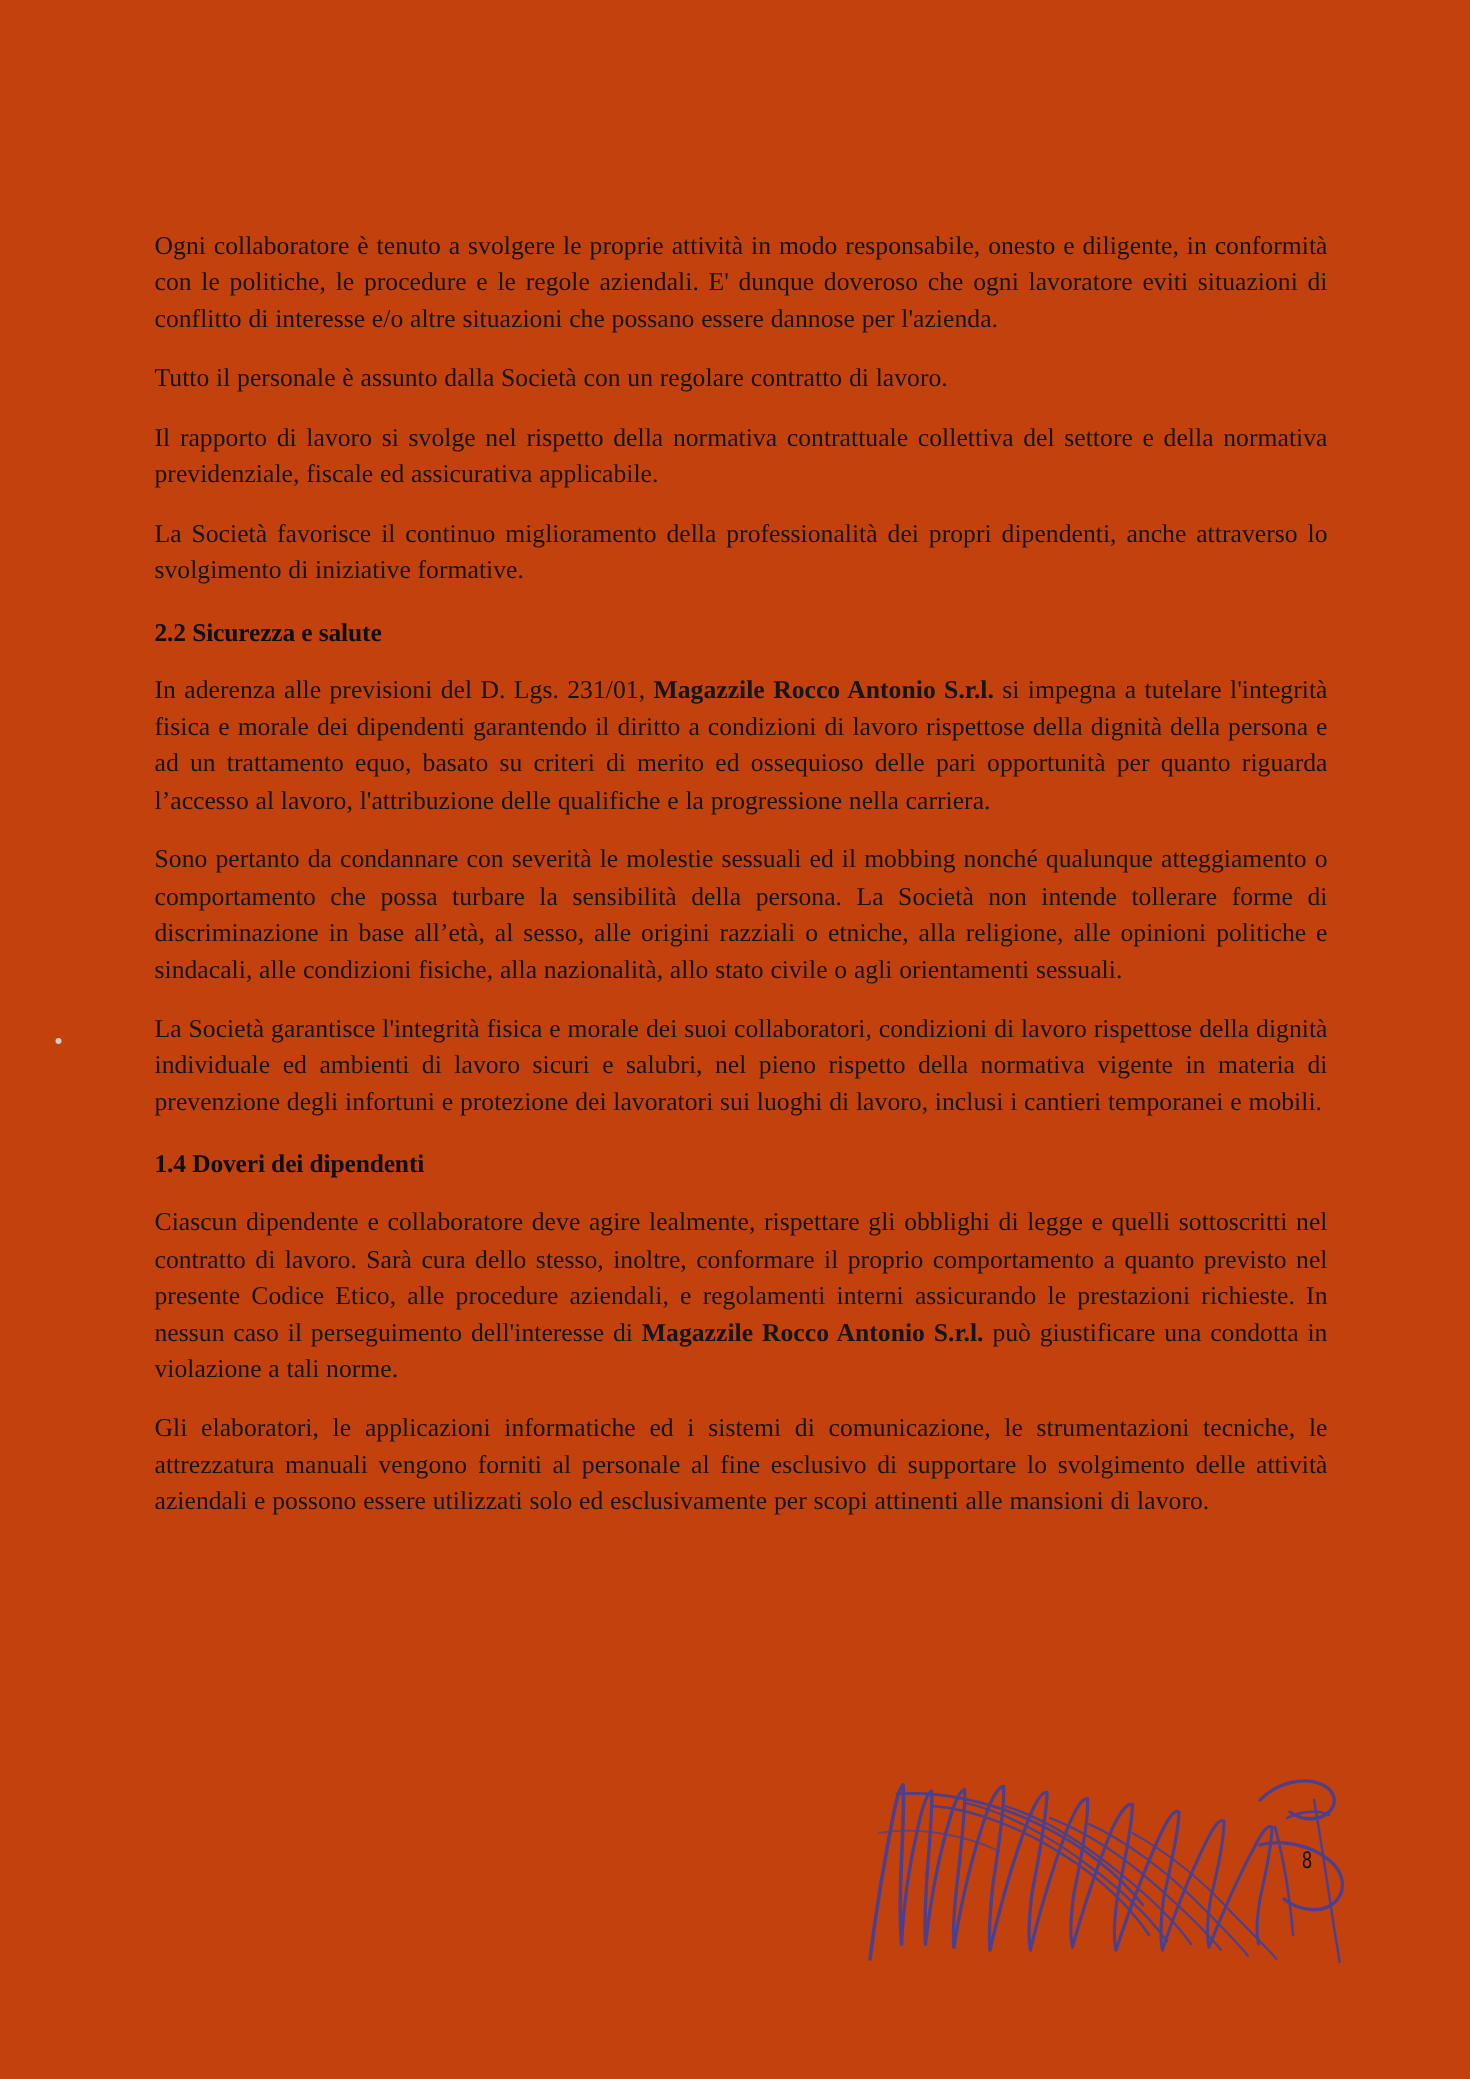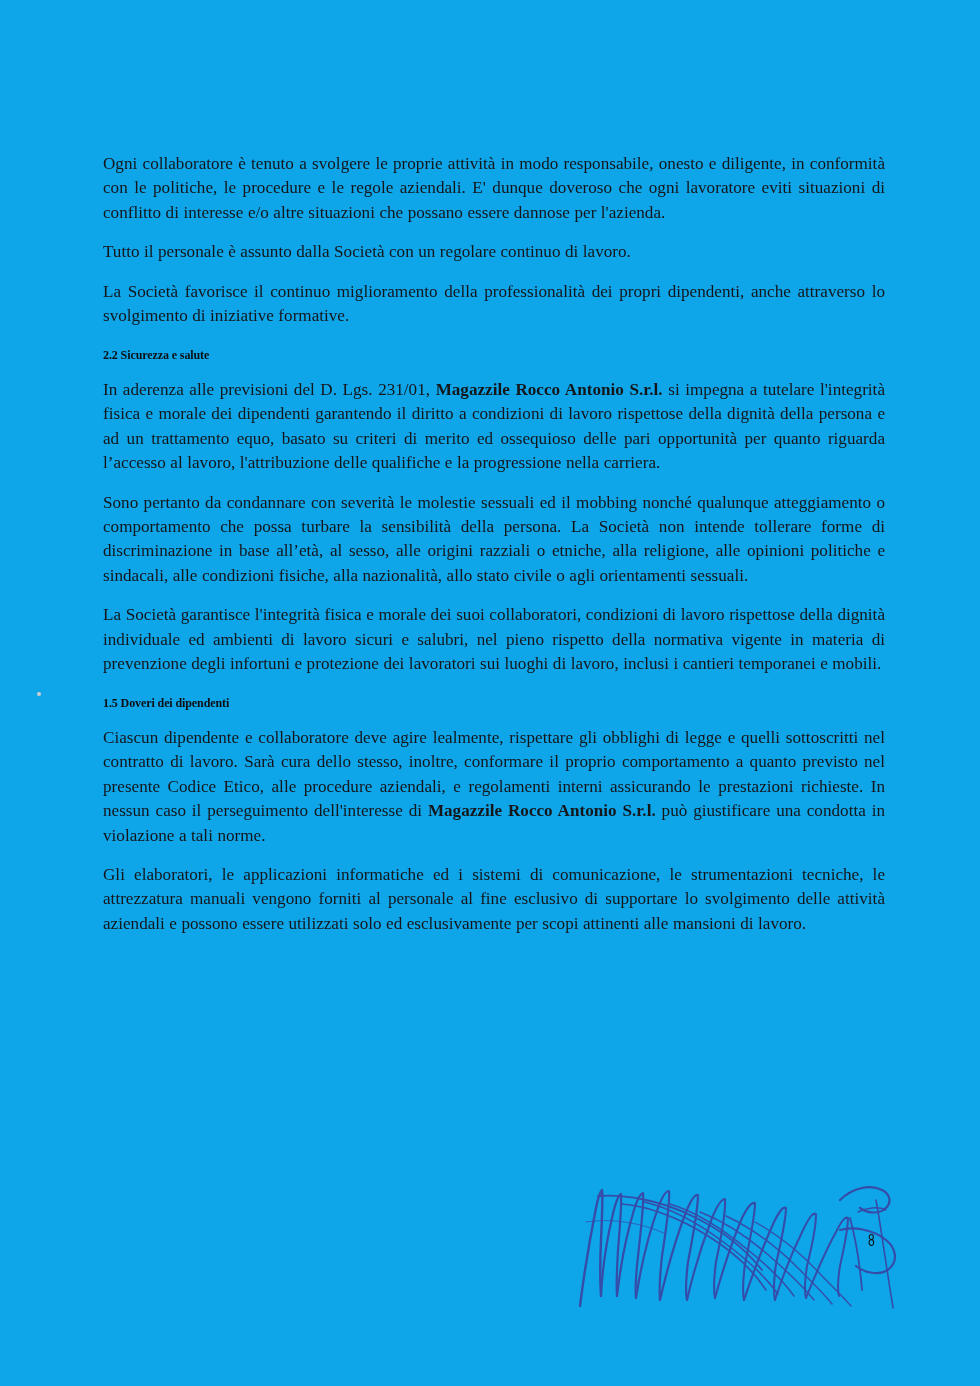--- a/index.html
+++ b/index.html
@@ -13,21 +13,21 @@
     height: 1386px;
     position: relative;
     overflow: hidden;
     font-family: "Liberation Serif", "DejaVu Serif", serif;
     color: #111111;
   }
 
   .page {
     position: absolute;
     inset: 0;
-    background: #0ea5e9;
+    background: #c2410c;
   }
 
   .content {
     position: absolute;
     left: 103px;
     top: 152px;
     width: 782px;
   }
 
   p.para {
@@ -36,21 +36,21 @@
     line-height: 1.43;
     text-align: justify;
     text-justify: inter-word;
     letter-spacing: 0.02px;
     word-spacing: 0.2px;
     color: #14161a;
   }
 
   h3.heading {
     margin: 18px 0 15px 0;
-    font-size: 12px;
+    font-size: 17px;
     line-height: 1.35;
     font-weight: bold;
     text-align: left;
     color: #0d0f12;
     letter-spacing: -0.1px;
   }
 
   b.strong { font-weight: bold; }
 
   
@@ -138,36 +138,37 @@
 <body>
 
 <div class="page">
 
   <div class="margin-speck"></div>
 
   <div class="content">
 
     <p class="para">Ogni collaboratore è tenuto a svolgere le proprie attività in modo responsabile, onesto e diligente, in conformità con le politiche, le procedure e le regole aziendali. E' dunque doveroso che ogni lavoratore eviti situazioni di conflitto di interesse e/o altre situazioni che possano essere dannose per l'azienda.</p>
 
-    <p class="para">Tutto il personale è assunto dalla Società con un regolare continuo di lavoro.</p>
-
+    <p class="para">Tutto il personale è assunto dalla Società con un regolare contratto di lavoro.</p>
+
+    <p class="para">Il rapporto di lavoro si svolge nel rispetto della normativa contrattuale collettiva del settore e della normativa previdenziale, fiscale ed assicurativa applicabile.</p>
 
     <p class="para">La Società favorisce il continuo miglioramento della professionalità dei propri dipendenti, anche attraverso lo svolgimento di iniziative formative.</p>
 
     <h3 class="heading">2.2 Sicurezza e salute</h3>
 
     <p class="para"><span>In aderenza alle previsioni del D. Lgs. 231/01, </span><b class="strong">Magazzile Rocco Antonio S.r.l.</b><span> si impegna a tutelare l'integrità fisica e morale dei dipendenti garantendo il diritto a condizioni di lavoro rispettose della dignità della persona e ad un trattamento equo, basato su criteri di merito ed ossequioso delle pari opportunità per quanto riguarda l’accesso al lavoro, l'attribuzione delle qualifiche e la progressione nella carriera.</span></p>
 
     <p class="para">Sono pertanto da condannare con severità le molestie sessuali ed il mobbing nonché qualunque atteggiamento o comportamento che possa turbare la sensibilità della persona. La Società non intende tollerare forme di discriminazione in base all’età, al sesso, alle origini razziali o etniche, alla religione, alle opinioni politiche e sindacali, alle condizioni fisiche, alla nazionalità, allo stato civile o agli orientamenti sessuali.</p>
 
     <p class="para">La Società garantisce l'integrità fisica e morale dei suoi collaboratori, condizioni di lavoro rispettose della dignità individuale ed ambienti di lavoro sicuri e salubri, nel pieno rispetto della normativa vigente in materia di prevenzione degli infortuni e protezione dei lavoratori sui luoghi di lavoro, inclusi i cantieri temporanei e mobili.</p>
 
 
 
-    <h3 class="heading">1.5 Doveri dei dipendenti</h3>
+    <h3 class="heading">1.4 Doveri dei dipendenti</h3>
 
     <p class="para"><span>Ciascun dipendente e collaboratore deve agire lealmente, rispettare gli obblighi di legge e quelli sottoscritti nel contratto di lavoro. Sarà cura dello stesso, inoltre, conformare il proprio comportamento a quanto previsto nel presente Codice Etico, alle procedure aziendali, e regolamenti interni assicurando le prestazioni richieste. In nessun caso il perseguimento dell'interesse di </span><b class="strong">Magazzile Rocco Antonio S.r.l.</b><span> può giustificare una condotta in violazione a tali norme.</span></p>
 
 
     <p class="para">Gli elaboratori, le applicazioni informatiche ed i sistemi di comunicazione, le strumentazioni tecniche, le attrezzatura manuali vengono forniti al personale al fine esclusivo di supportare lo svolgimento delle attività aziendali e possono essere utilizzati solo ed esclusivamente per scopi attinenti alle mansioni di lavoro.</p>
 
   </div>
 
   <div class="sign-block">
 

